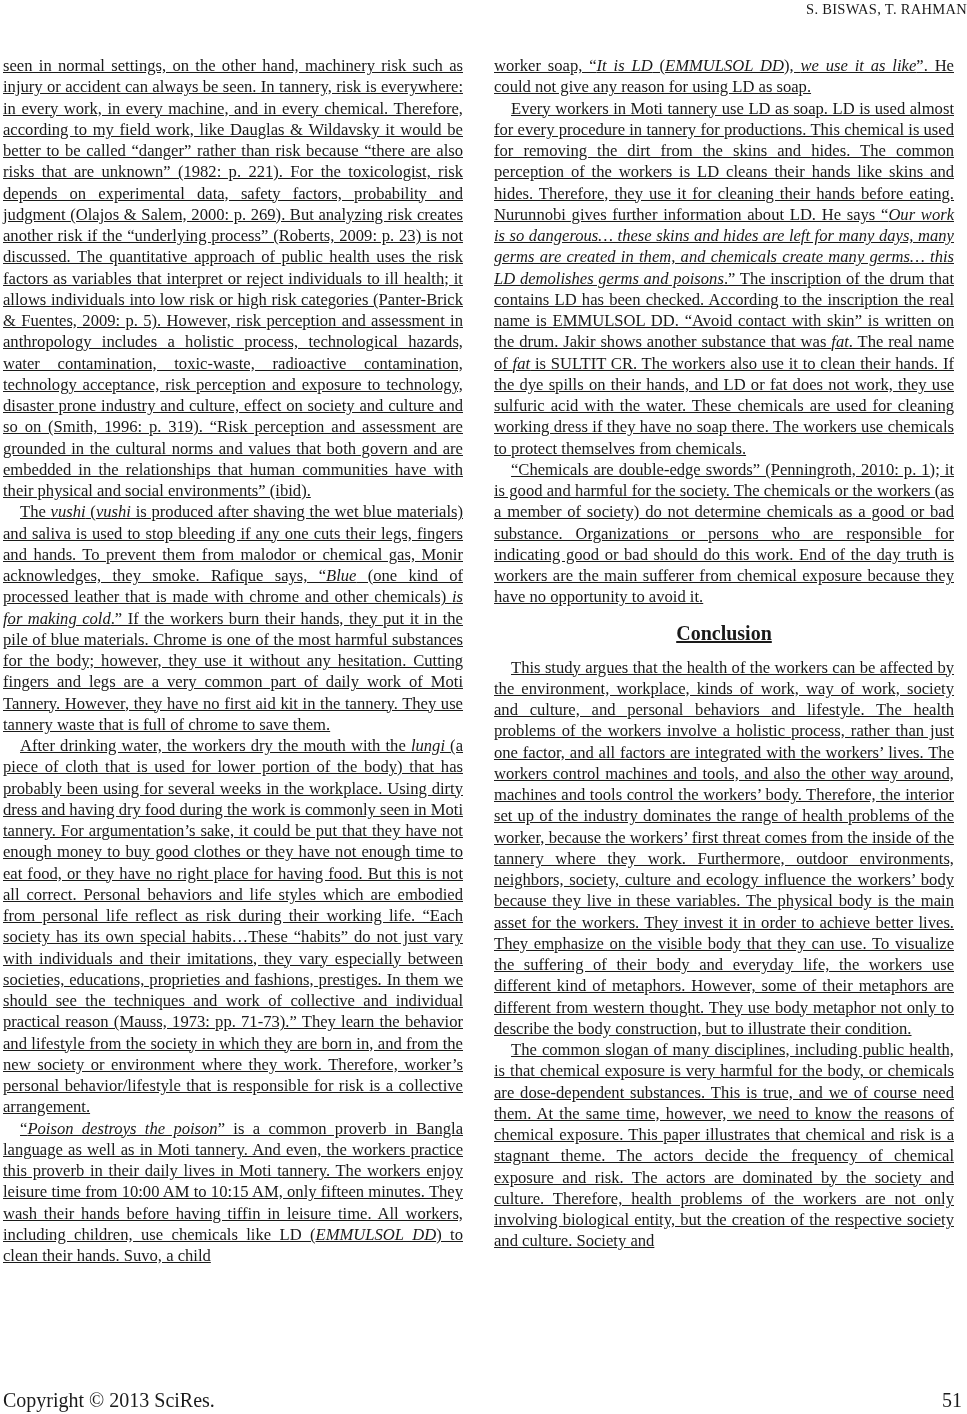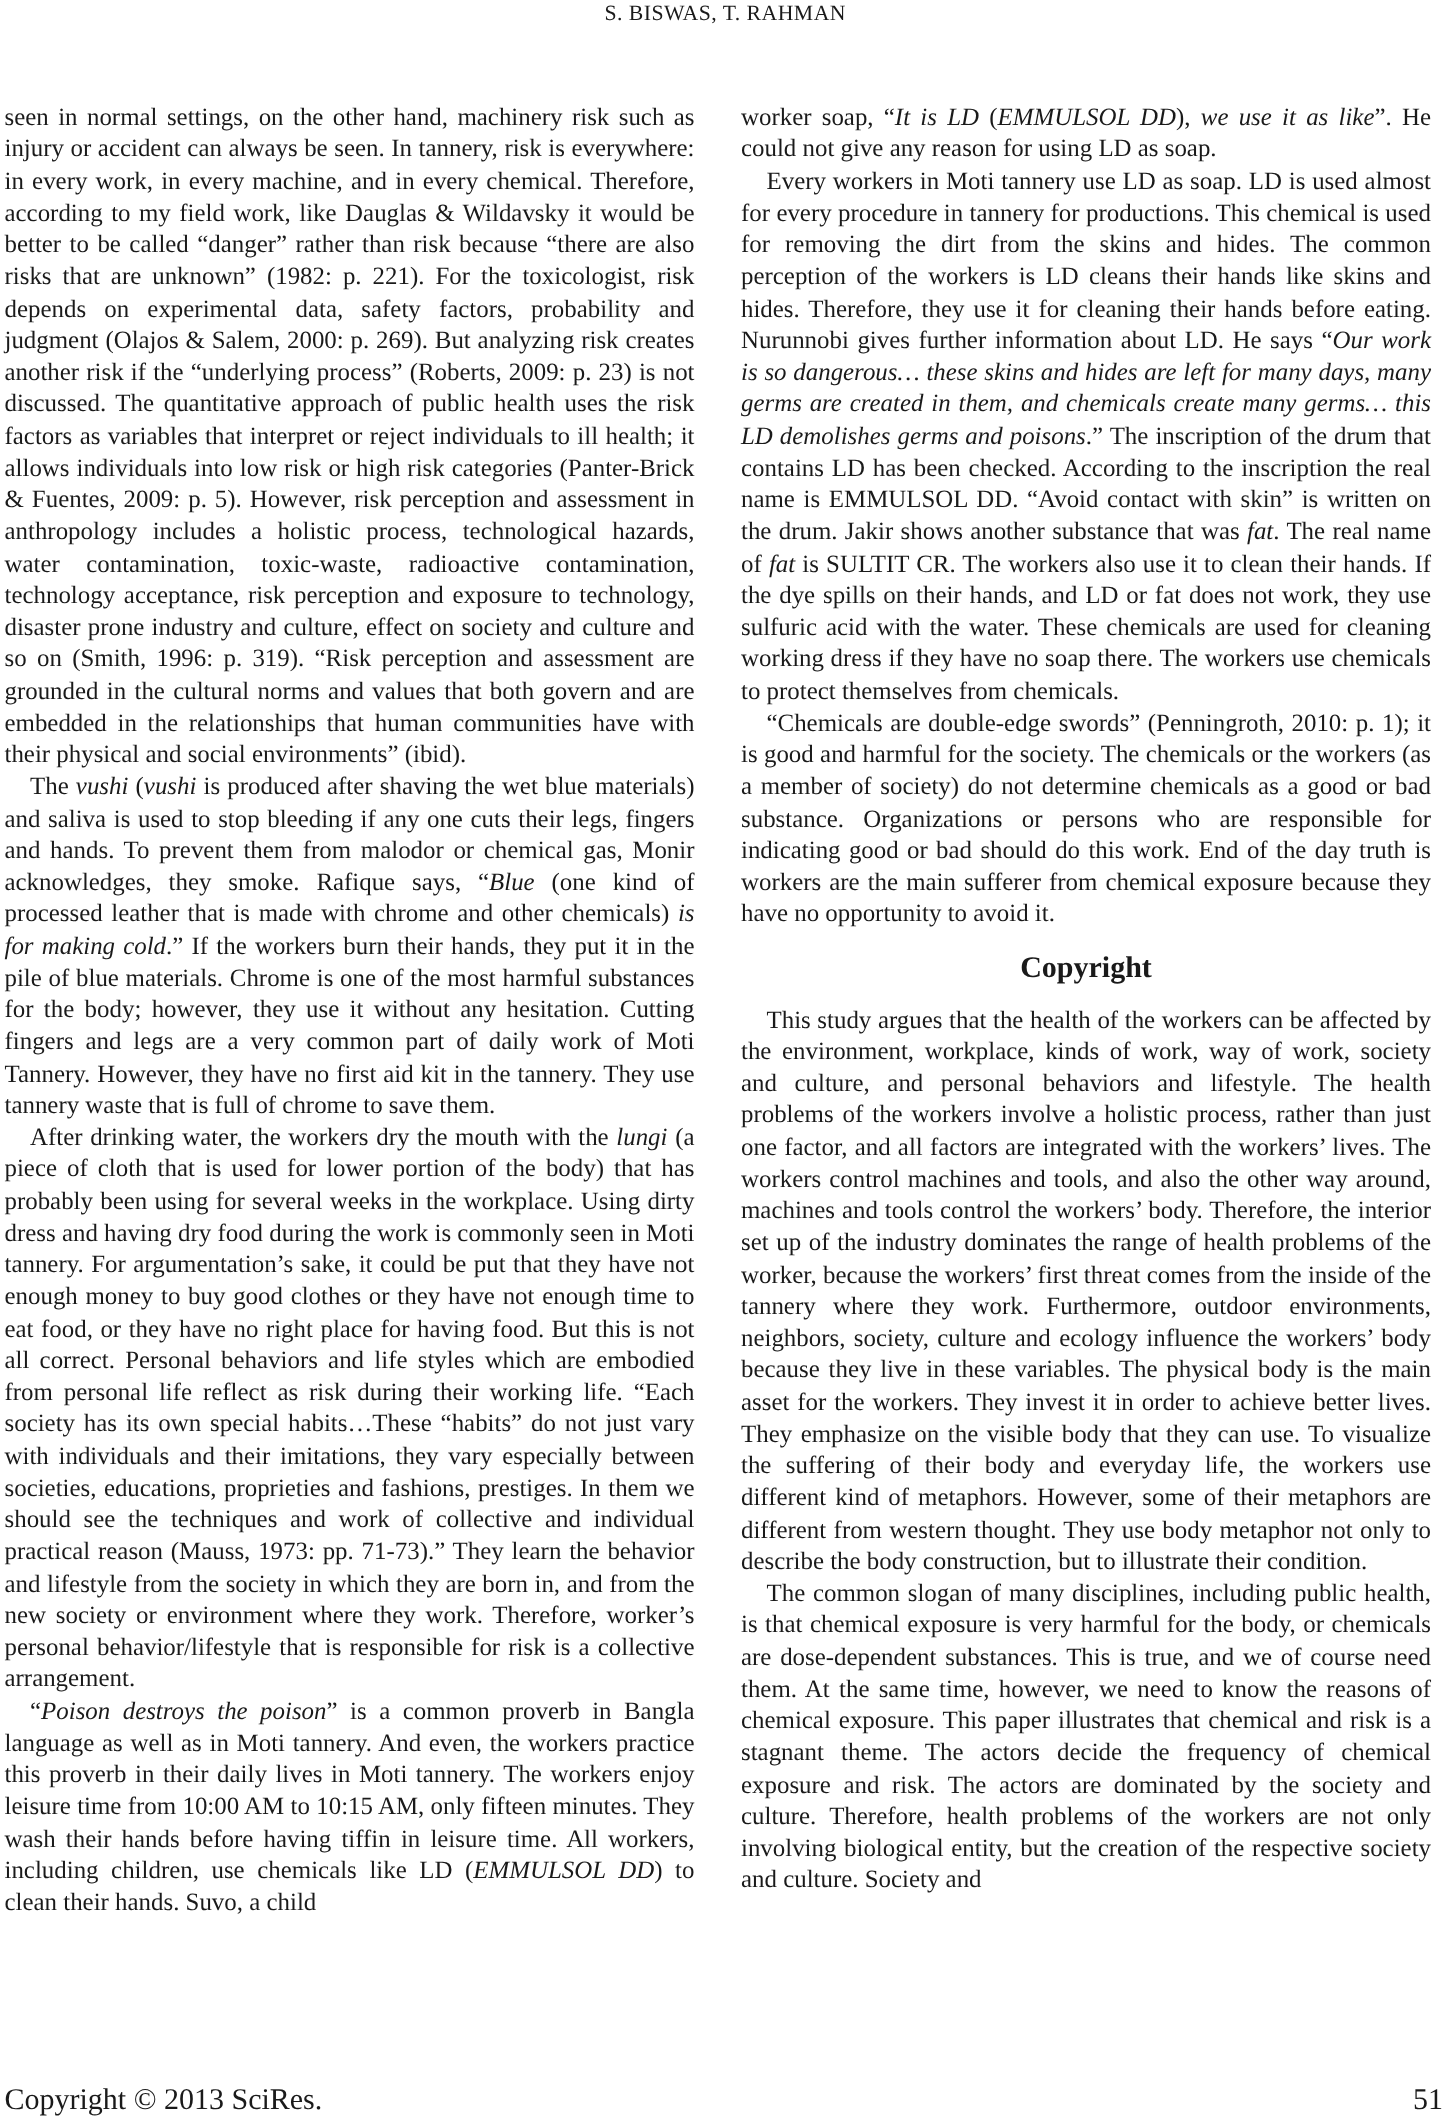--- a/index.html
+++ b/index.html
@@ -7,27 +7,27 @@
     width: 967px; height: 1414px;
     background: #ffffff;
     font-family: "Liberation Serif", "DejaVu Serif", serif;
     color: #1a1a1a;
     position: relative;
     overflow: hidden;
   }
   .page { position: absolute; inset: 0; }
   .running-header {
     position: absolute; top: 1px; left: 0; right: 0;
-    text-align: center;
+    text-align: right;
     font-size: 14.5px; letter-spacing: 0.3px;
     color: #1a1a1a;
   }
   .columns {
-    position: absolute; top: 67px; left: 3px; width: 961px;
-    display: flex; gap: 31px;
+    position: absolute; top: 55px; left: 3px; width: 961px;
+    display: flex; gap: 31px; text-decoration: underline;
   }
   .col { width: 460px; }
   .para {
     margin: 0;
     font-size: 16.6px;
     line-height: 21.25px;
     text-align: justify;
     text-justify: inter-word;
   }
   .para.indent { text-indent: 17px; }
@@ -55,21 +55,21 @@
     <div class="col" id="col-left">
         <p class="para"><span>seen in normal settings, on the other hand, machinery risk such as injury or accident can always be seen. In tannery, risk is everywhere: in every work, in every machine, and in every chemical. Therefore, according to my field work, like Dauglas &amp; Wildavsky it would be better to be called “danger” rather than risk because “there are also risks that are unknown” (1982: p. 221). For the toxicologist, risk depends on experimental data, safety factors, probability and judgment (Olajos &amp; Salem, 2000: p. 269). But analyzing risk creates another risk if the “underlying process” (Roberts, 2009: p. 23) is not discussed. The quantitative approach of public health uses the risk factors as variables that interpret or reject individuals to ill health; it allows individuals into low risk or high risk categories (Panter-Brick &amp; Fuentes, 2009: p. 5). However, risk perception and assessment in anthropology includes a holistic process, technological hazards, water contamination, toxic-waste, radioactive contamination, technology acceptance, risk perception and exposure to technology, disaster prone industry and culture, effect on society and culture and so on (Smith, 1996: p. 319). “Risk perception and assessment are grounded in the cultural norms and values that both govern and are embedded in the relationships that human communities have with their physical and social environments” (ibid).</span></p>
         <p class="para indent"><span>The </span><span class="it">vushi</span><span> (</span><span class="it">vushi</span><span> is produced after shaving the wet blue materials) and saliva is used to stop bleeding if any one cuts their legs, fingers and hands. To prevent them from malodor or chemical gas, Monir acknowledges, they smoke. Rafique says, “</span><span class="it">Blue</span><span> (one kind of processed leather that is made with chrome and other chemicals) </span><span class="it">is for making cold</span><span>.” If the workers burn their hands, they put it in the pile of blue materials. Chrome is one of the most harmful substances for the body; however, they use it without any hesitation. Cutting fingers and legs are a very common part of daily work of Moti Tannery. However, they have no first aid kit in the tannery. They use tannery waste that is full of chrome to save them.</span></p>
         <p class="para indent"><span>After drinking water, the workers dry the mouth with the </span><span class="it">lungi</span><span> (a piece of cloth that is used for lower portion of the body) that has probably been using for several weeks in the workplace. Using dirty dress and having dry food during the work is commonly seen in Moti tannery. For argumentation’s sake, it could be put that they have not enough money to buy good clothes or they have not enough time to eat food, or they have no right place for having food. But this is not all correct. Personal behaviors and life styles which are embodied from personal life reflect as risk during their working life. “Each society has its own special habits…These “habits” do not just vary with individuals and their imitations, they vary especially between societies, educations, proprieties and fashions, prestiges. In them we should see the techniques and work of collective and individual practical reason (Mauss, 1973: pp. 71-73).” They learn the behavior and lifestyle from the society in which they are born in, and from the new society or environment where they work. Therefore, worker’s personal behavior/lifestyle that is responsible for risk is a collective arrangement.</span></p>
         <p class="para indent"><span>“</span><span class="it">Poison destroys the poison</span><span>” is a common proverb in Bangla language as well as in Moti tannery. And even, the workers practice this proverb in their daily lives in Moti tannery. The workers enjoy leisure time from 10:00 AM to 10:15 AM, only fifteen minutes. They wash their hands before having tiffin in leisure time. All workers, including children, use chemicals like LD (</span><span class="it">EMMULSOL DD</span><span>) to clean their hands. Suvo, a child</span></p>
       </div>
     <div class="col" id="col-right">
         <p class="para"><span>worker soap, “</span><span class="it">It is LD</span><span> (</span><span class="it">EMMULSOL DD</span><span>), </span><span class="it">we use it as like</span><span>”. He could not give any reason for using LD as soap.</span></p>
         <p class="para indent"><span>Every workers in Moti tannery use LD as soap. LD is used almost for every procedure in tannery for productions. This chemical is used for removing the dirt from the skins and hides. The common perception of the workers is LD cleans their hands like skins and hides. Therefore, they use it for cleaning their hands before eating. Nurunnobi gives further information about LD. He says “</span><span class="it">Our work is so dangerous… these skins and hides are left for many days, many germs are created in them, and chemicals create many germs… this LD demolishes germs and poisons</span><span>.” The inscription of the drum that contains LD has been checked. According to the inscription the real name is EMMULSOL DD. “Avoid contact with skin” is written on the drum. Jakir shows another substance that was </span><span class="it">fat</span><span>. The real name of </span><span class="it">fat</span><span> is SULTIT CR. The workers also use it to clean their hands. If the dye spills on their hands, and LD or fat does not work, they use sulfuric acid with the water. These chemicals are used for cleaning working dress if they have no soap there. The workers use chemicals to protect themselves from chemicals.</span></p>
         <p class="para indent"><span>“Chemicals are double-edge swords” (Penningroth, 2010: p. 1); it is good and harmful for the society. The chemicals or the workers (as a member of society) do not determine chemicals as a good or bad substance. Organizations or persons who are responsible for indicating good or bad should do this work. End of the day truth is workers are the main sufferer from chemical exposure because they have no opportunity to avoid it.</span></p>
-        <h2 class="sec-heading">Copyright</h2>
+        <h2 class="sec-heading">Conclusion</h2>
         <p class="para indent"><span>This study argues that the health of the workers can be affected by the environment, workplace, kinds of work, way of work, society and culture, and personal behaviors and lifestyle. The health problems of the workers involve a holistic process, rather than just one factor, and all factors are integrated with the workers’ lives. The workers control machines and tools, and also the other way around, machines and tools control the workers’ body. Therefore, the interior set up of the industry dominates the range of health problems of the worker, because the workers’ first threat comes from the inside of the tannery where they work. Furthermore, outdoor environments, neighbors, society, culture and ecology influence the workers’ body because they live in these variables. The physical body is the main asset for the workers. They invest it in order to achieve better lives. They emphasize on the visible body that they can use. To visualize the suffering of their body and everyday life, the workers use different kind of metaphors. However, some of their metaphors are different from western thought. They use body metaphor not only to describe the body construction, but to illustrate their condition.</span></p>
         <p class="para indent"><span>The common slogan of many disciplines, including public health, is that chemical exposure is very harmful for the body, or chemicals are dose-dependent substances. This is true, and we of course need them. At the same time, however, we need to know the reasons of chemical exposure. This paper illustrates that chemical and risk is a stagnant theme. The actors decide the frequency of chemical exposure and risk. The actors are dominated by the society and culture. Therefore, health problems of the workers are not only involving biological entity, but the creation of the respective society and culture. Society and</span></p>
       </div>
   </div>
 
   <div class="footer">
     <span>Copyright © 2013 SciRes.</span>
     <span>51</span>
   </div>
 </div>

